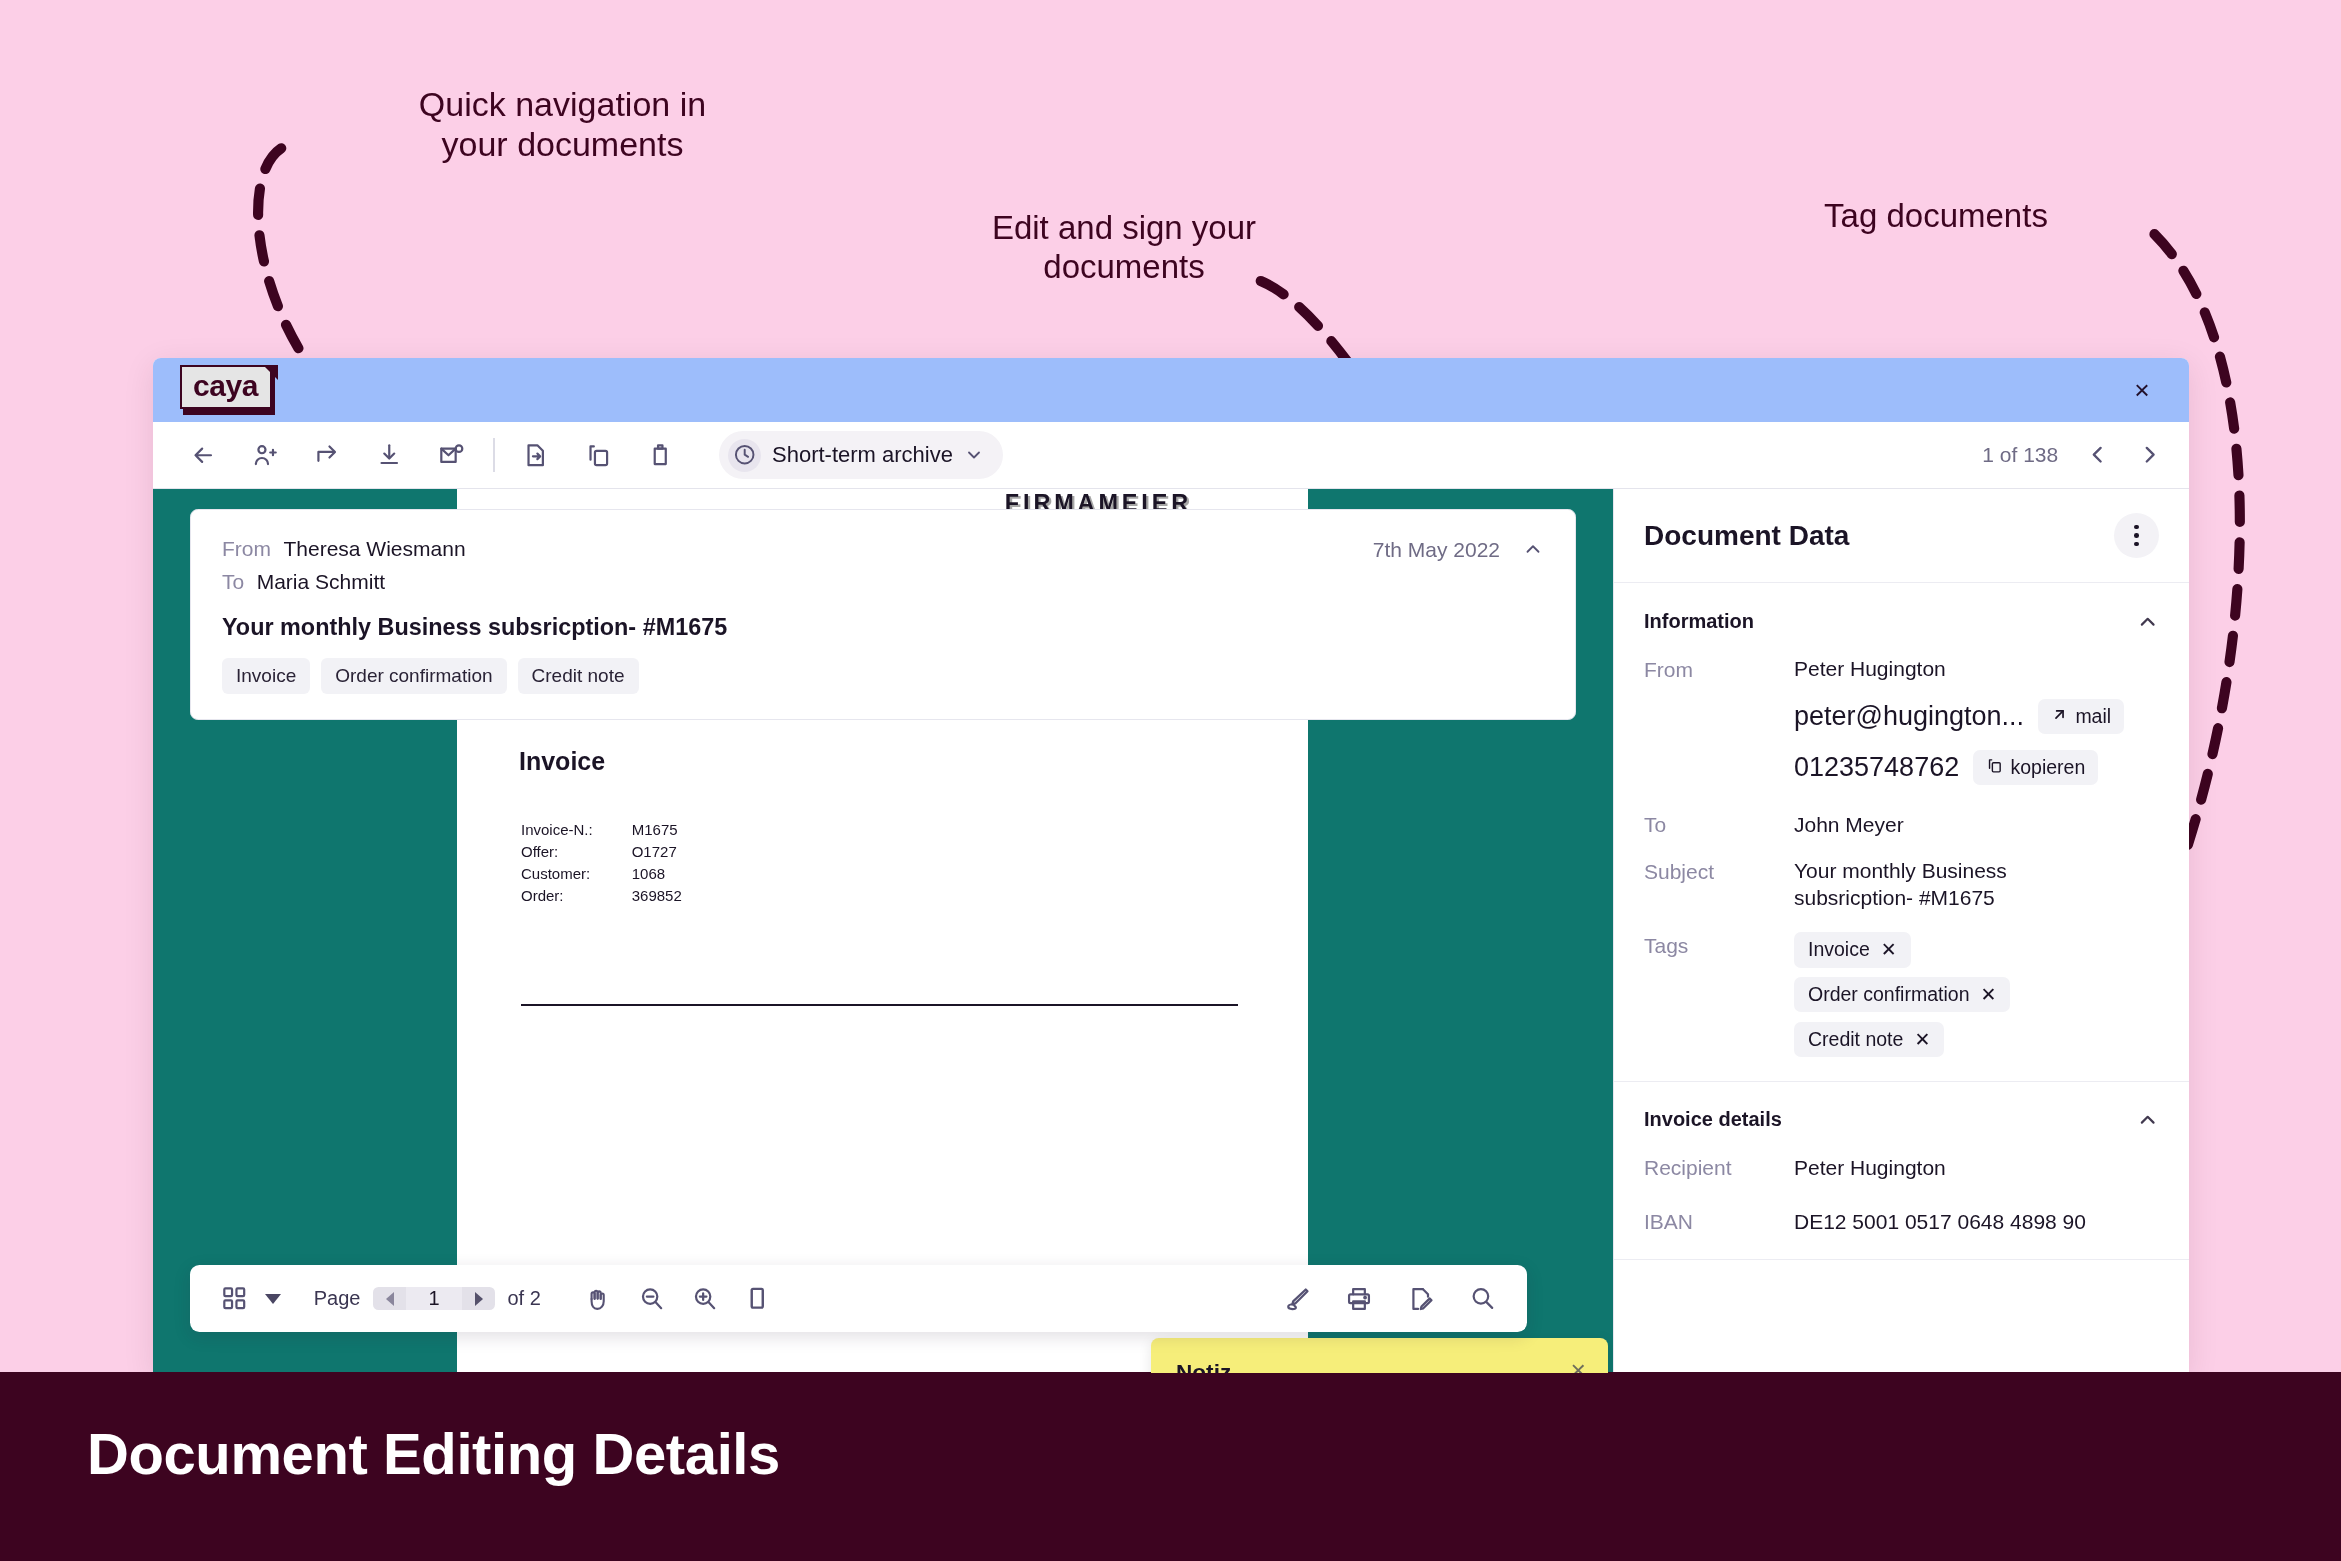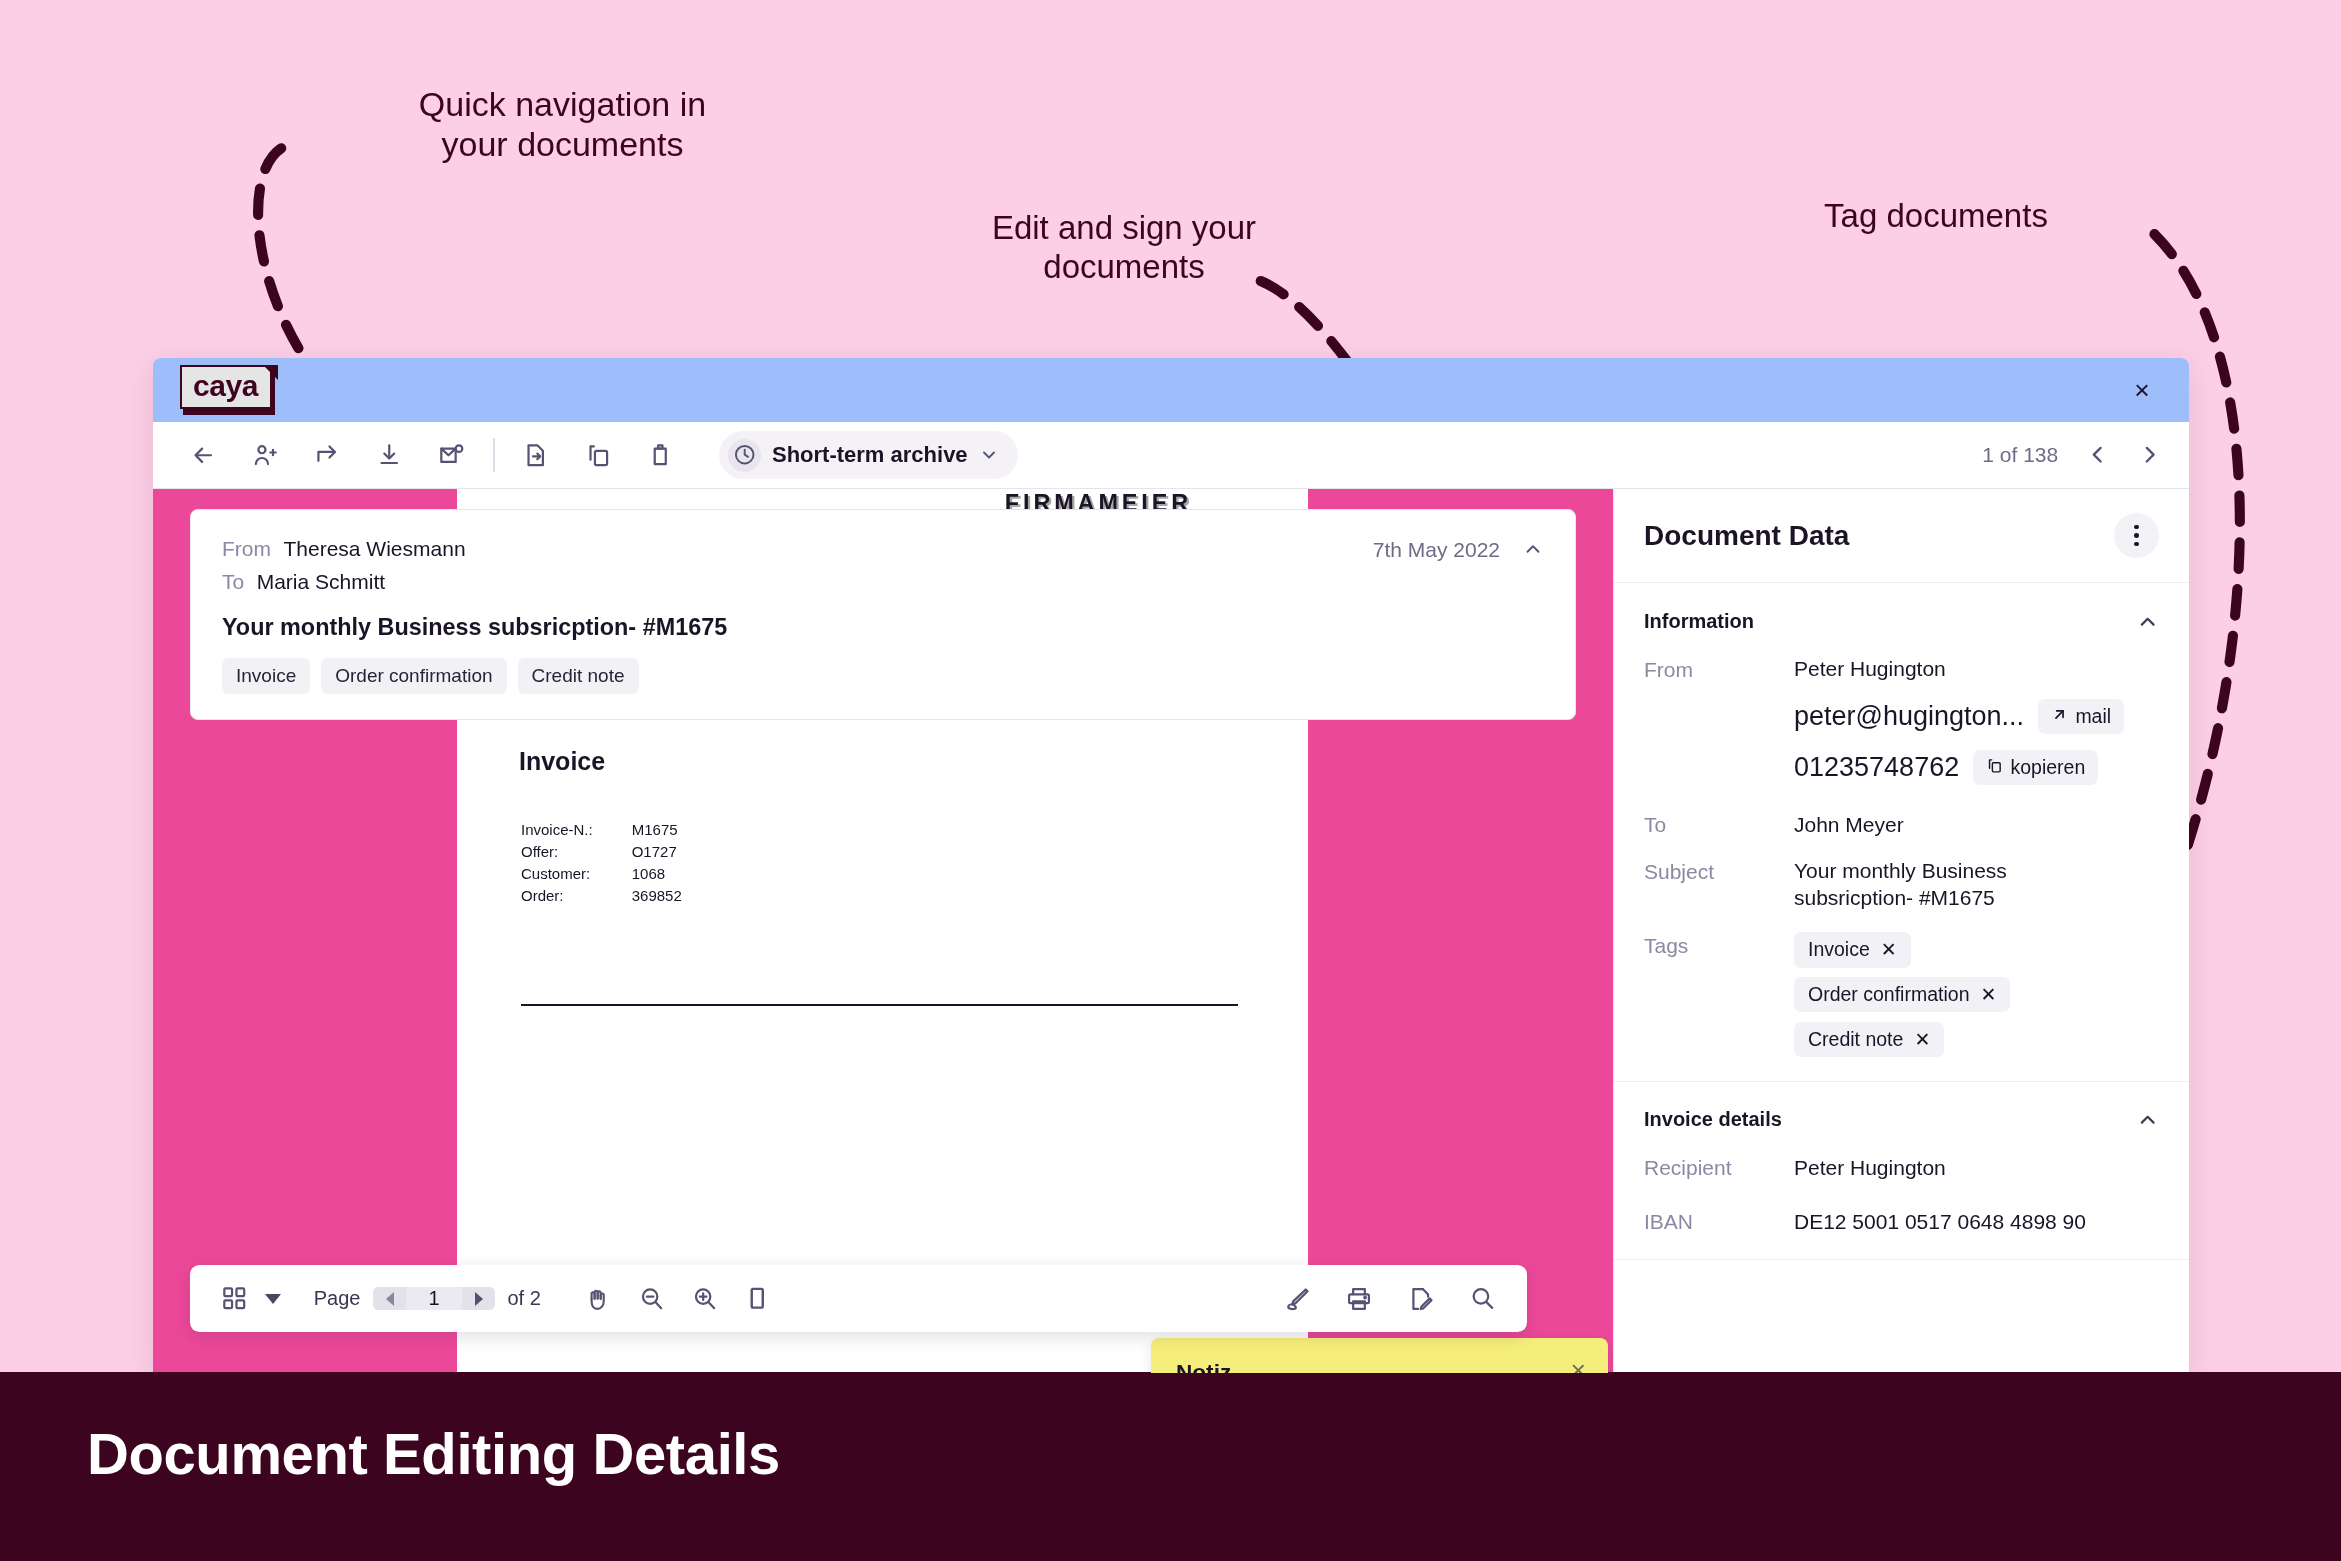--- a/index.html
+++ b/index.html
@@ -108,38 +108,38 @@
     padding: 0 19px 0 9.4px;
     gap: 11px;
     cursor: pointer;
   }
   #archive-pill .clock {
     width: 33px; height: 33px; border-radius: 50%;
     background: #E8E5EE;
     display: flex; align-items: center; justify-content: center;
     color: #565273;
   }
-  #archive-pill .label { font-size: 22px; font-weight: 700; color: #1B1426; }
+  #archive-pill .label { font-size: 22px; font-weight: 400; color: #1B1426; }
   #archive-pill .chev { color: #565273; display: flex; }
   #doc-pager {
     margin-left: auto;
     display: flex; align-items: center; gap: 28px;
     color: #565273;
   }
   #doc-pager .count { font-size: 21px; color: #6F6B85; }
   #doc-pager .pg { cursor: pointer; display: flex; }
 
   
   #window-body { display: flex; height: calc(1015px - 64px - 66px); }
 
   
   #viewer {
     position: relative;
     width: 1460px;
-    background: #ec4899;
+    background: #0f766e;
     border-top: 0.8px solid #E4E4EC;
     overflow: hidden;
   }
 
   
   #doc-card {
     position: absolute;
     left: 37px; top: 20px; right: 37px;
     background: #ffffff;
     border: 0.8px solid #E6E6EE;

